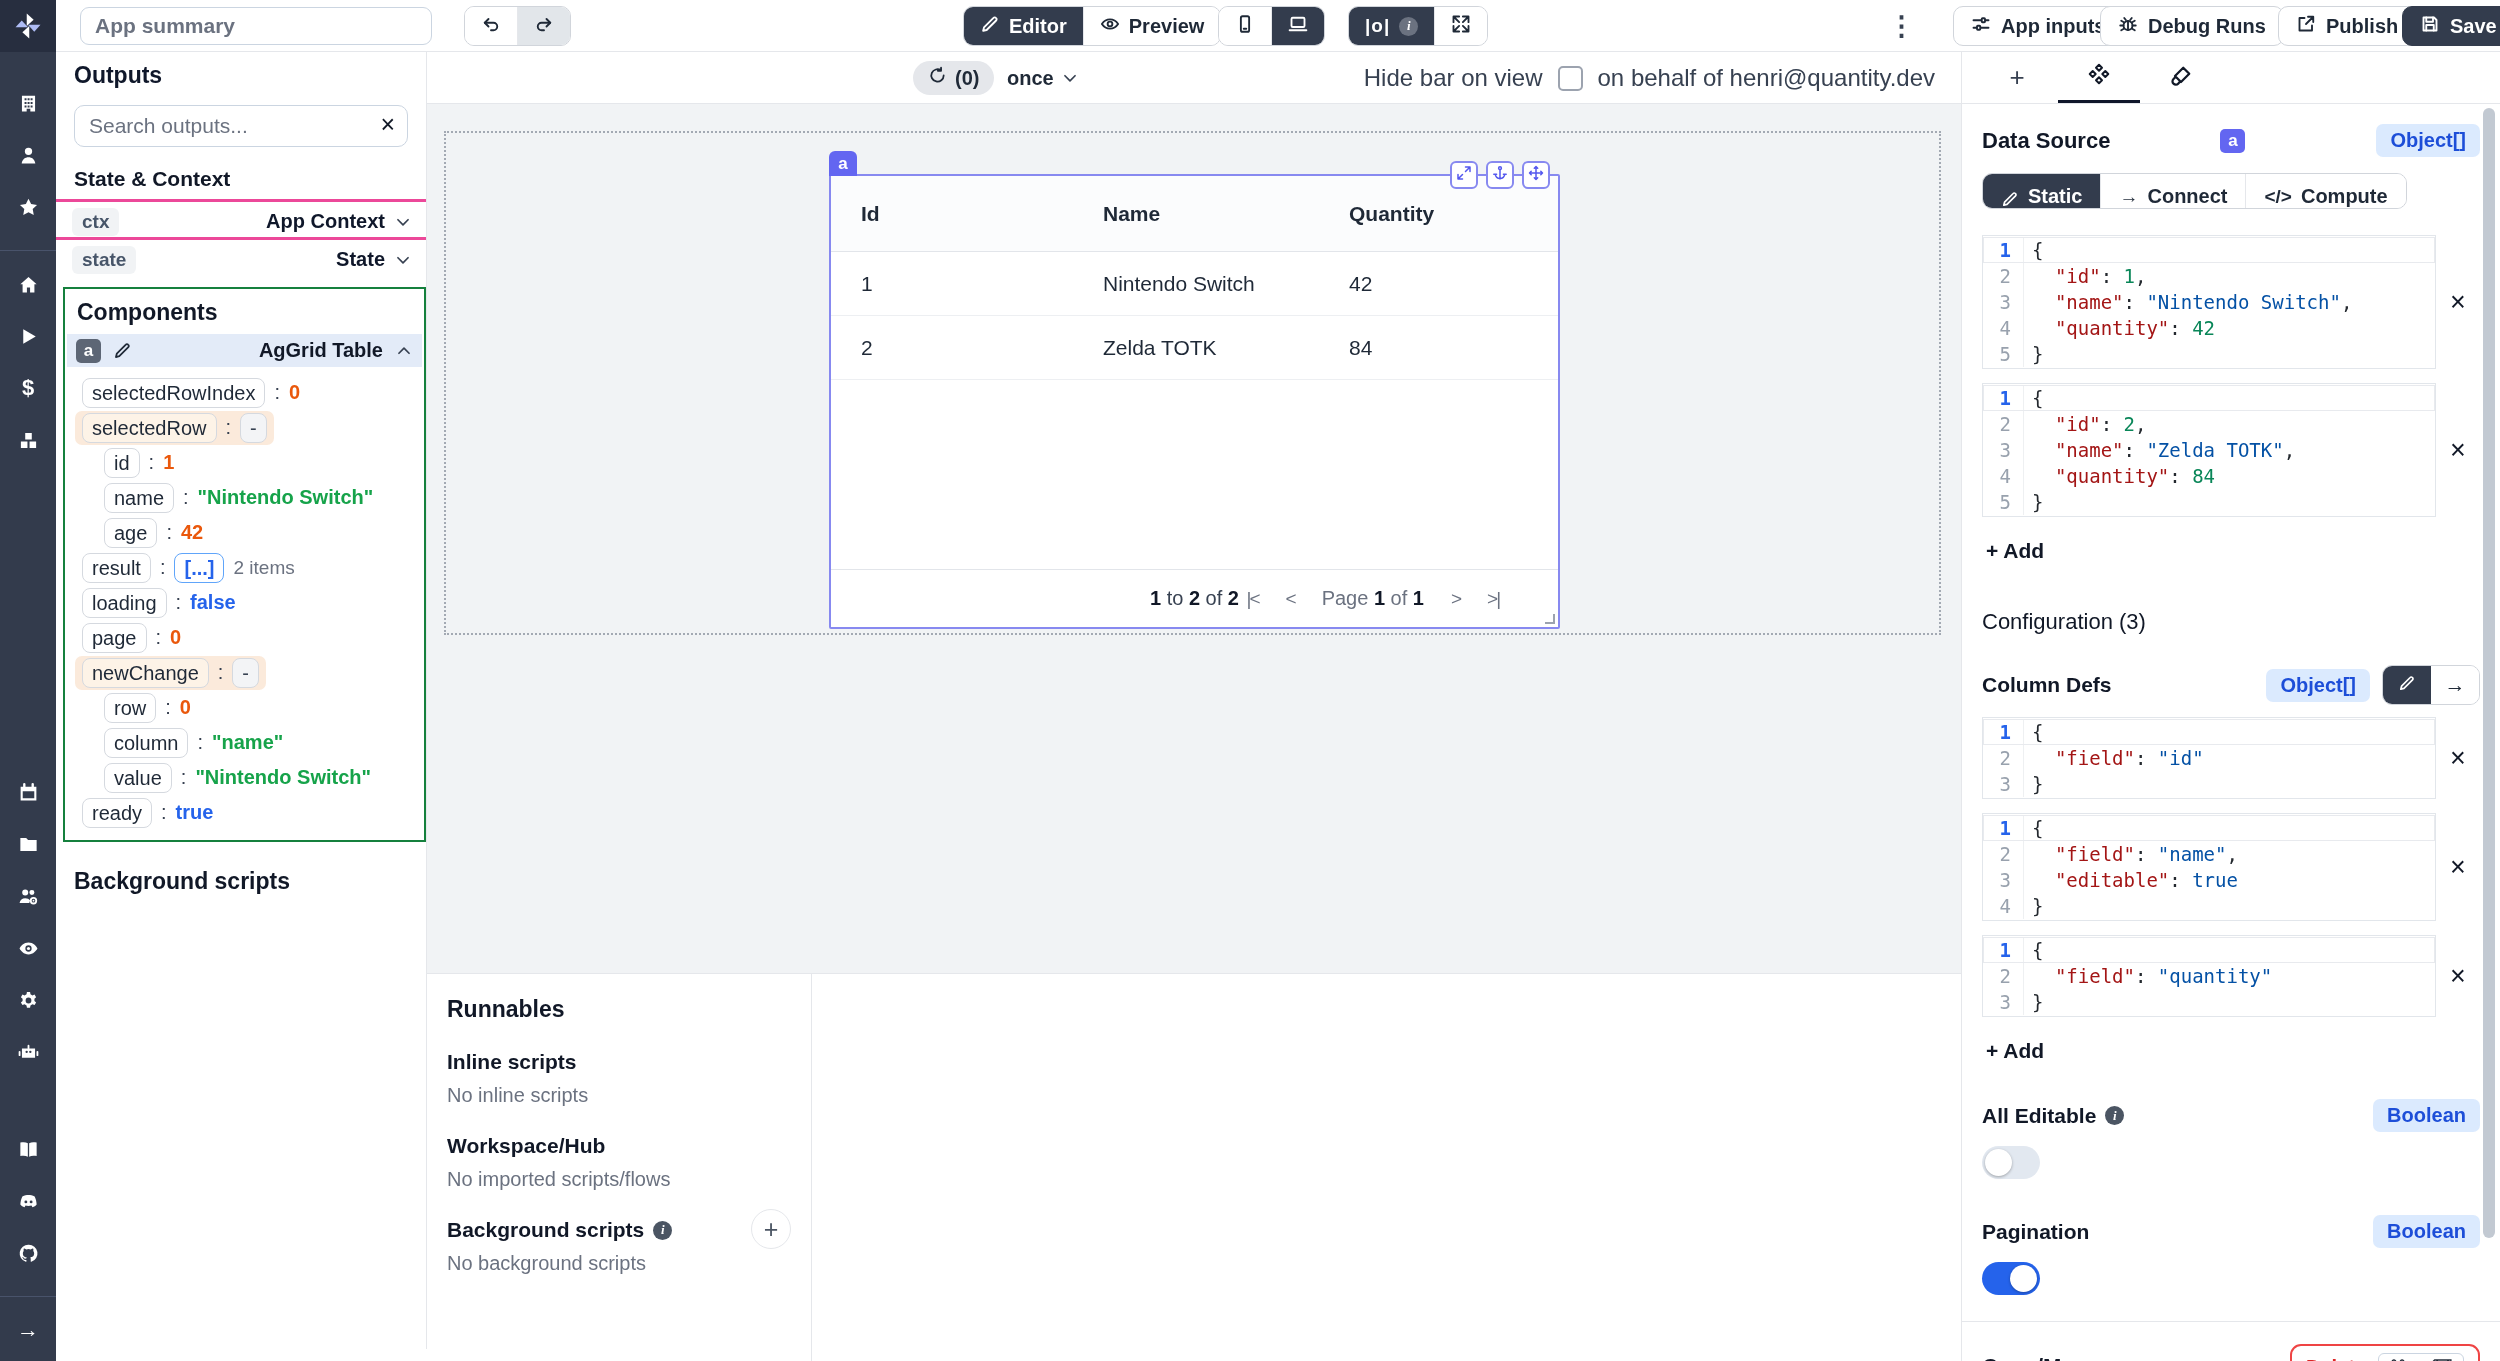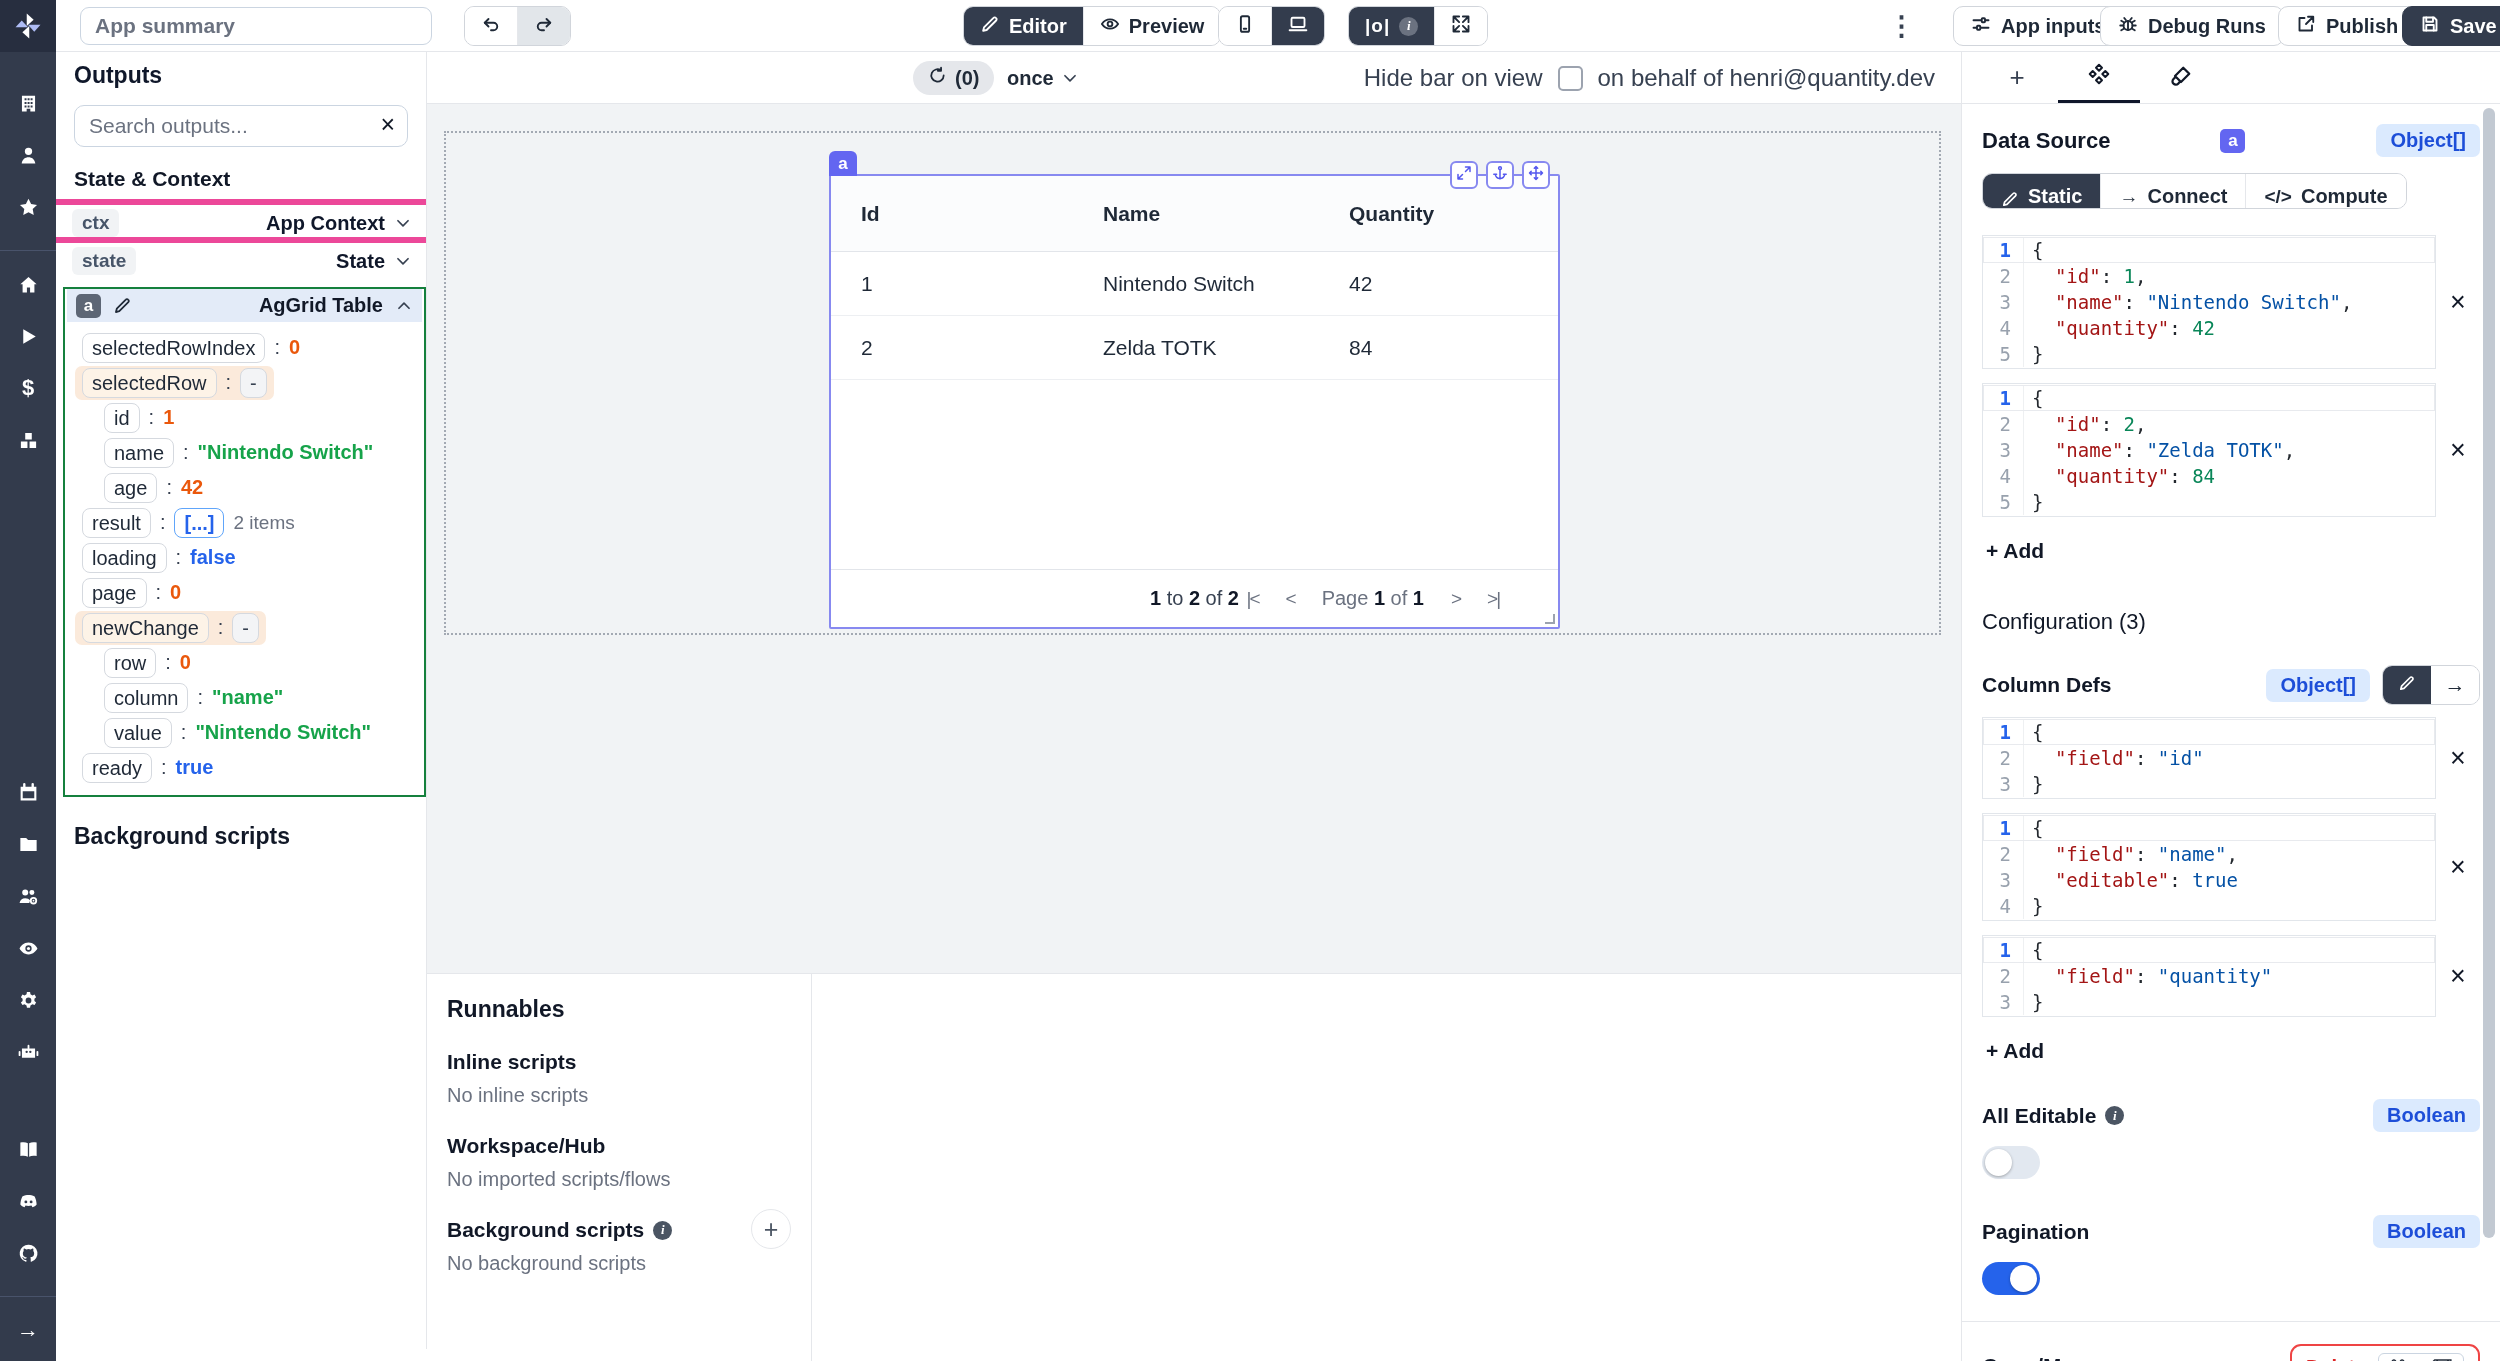--- a/index.html
+++ b/index.html
@@ -38,21 +38,21 @@
   .sp-lg{height:300px;flex:none}.sp-sm{height:45px;flex:none}
 
   
   .outputs{position:absolute;left:56px;top:40px;width:371px;height:1309px;background:#fff;border-right:1px solid #e5e7eb;overflow:hidden;z-index:4}
   .out-title{font-size:23px;font-weight:800;padding:22px 18px 0;color:#0f172a}
   .search-wrap{margin:16px 18px 0;position:relative}
   .search-input{width:100%;height:42px;border:1px solid #cbd5e1;border-radius:10px;padding:0 42px 0 14px;font-size:21px;color:#374151}
   .search-input::placeholder{color:#6b7280}
   .search-x{position:absolute;right:13px;top:5px;font-size:25px;color:#111827;cursor:pointer}
   .sc-title{font-size:21px;font-weight:800;margin:20px 18px 8px}
-  .sc-row{display:flex;align-items:center;height:38px;padding:4px 14px 0 16px;border-top:6px solid #ec4899;gap:9px}
+  .sc-row{display:flex;align-items:center;height:38px;padding:4px 14px 0 16px;border-top:3px solid #ec4899;gap:9px}
   .sc-key{background:#f1f3f5;border-radius:6px;padding:3px 10px;font-size:19px;color:#475569;font-weight:600}
   .sc-val{font-size:20px;font-weight:800;color:#0f172a;margin-left:auto}
   .chev{display:inline-flex;color:#374151}
   .chev svg{width:18px;height:18px}
   .comp-box{margin:12px 0 0 7px;width:363px;border:2px solid #15803d;padding-bottom:8px;background:#fff}
   .comp-title{font-size:23px;font-weight:800;padding:10px 12px 8px}
   .comp-head{height:33px;background:#e3ebf8;display:flex;align-items:center;gap:12px;padding:0 9px;margin:0 2px}
   .badge-a{min-width:25px;height:24px;border-radius:5px;color:#fff;font-weight:700;font-size:17px;display:inline-flex;align-items:center;justify-content:center;padding:0 5px}
   .badge-gray{background:#5d6675}
   .badge-indigo{background:#6366f1}
@@ -378,20 +378,21 @@
         <span class="sc-key">state</span>
         <span class="sc-val">State</span>
         <span class="chev">
           <svg viewBox="0 0 16 16" fill="none" stroke="currentColor" stroke-width="1.5" stroke-linecap="round" stroke-linejoin="round">
             <path d="M3.5 6l4.5 4.5L12.5 6"></path>
           </svg>
         </span>
       </div>
     </div>
   <div class="comp-box">
+    <div class="comp-title">Components</div>
     <div class="comp-head">
       <span class="badge-a badge-gray">a</span>
       <span class="pencil-sm">
           <svg viewBox="0 0 16 16" fill="none" stroke="currentColor" stroke-width="1.5" stroke-linecap="round" stroke-linejoin="round">
             <path d="M2.5 13.5l.7-2.8 7.6-7.6a1.3 1.3 0 0 1 1.9 0l.2.2a1.3 1.3 0 0 1 0 1.9l-7.6 7.6z"></path>
           </svg>
         </span>
       <span class="comp-type">AgGrid Table</span>
       <span class="chev">
           <svg viewBox="0 0 16 16" fill="none" stroke="currentColor" stroke-width="1.5" stroke-linecap="round" stroke-linejoin="round">

